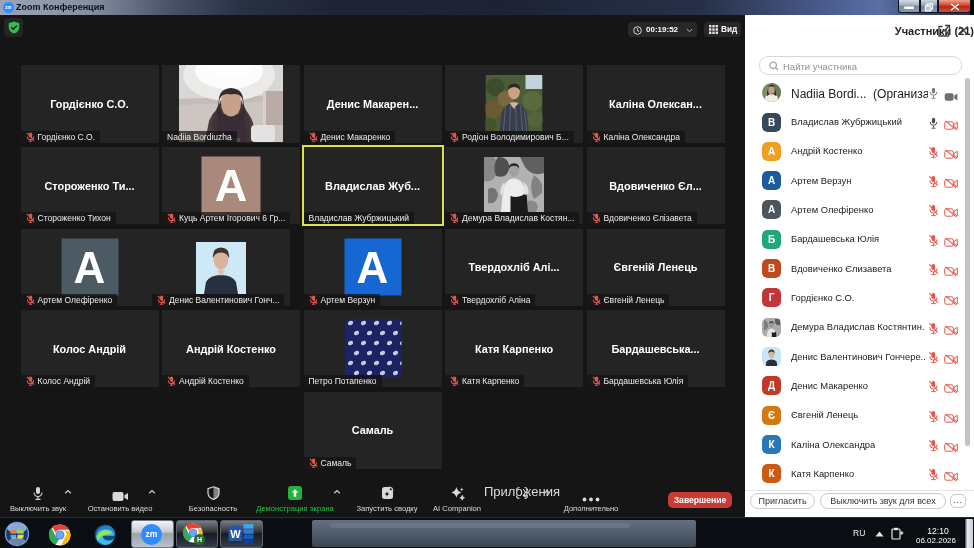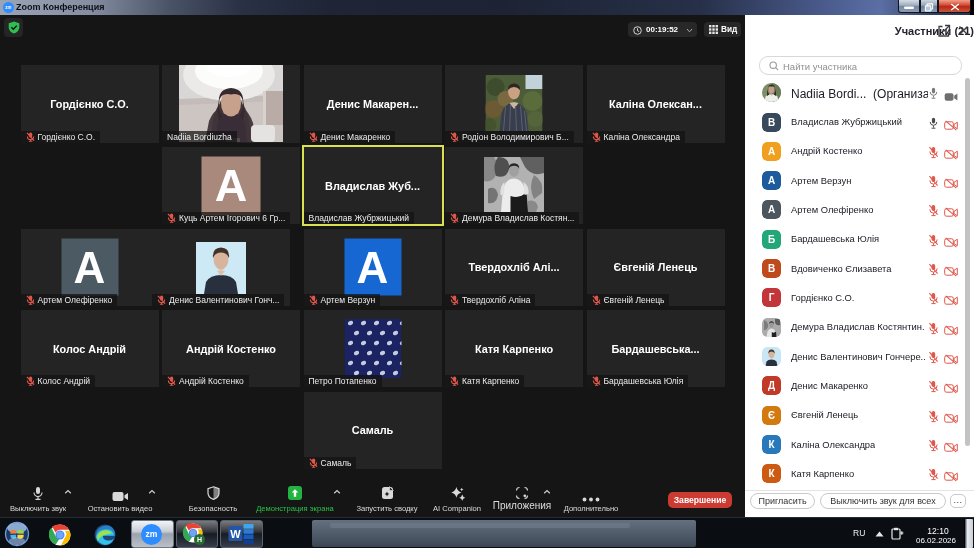--- a/index.html
+++ b/index.html
@@ -152,20 +152,34 @@
             <g fill="none" stroke="#e0574b" stroke-width="1.1">
               <rect x="3" y="0.6" width="3.2" height="5" rx="1.6" fill="#e0574b" stroke="none"></rect>
               <path d="M1.4 4.4 a3.1 3.1 0 0 0 6.2 0"></path>
               <path d="M4.6 7.5 v1.3 M2.9 9.2 h3.4"></path>
               <path d="M1 0.9 L8 8.6" stroke-width="1.3"></path>
             </g>
           </svg>
           <span>Каліна Олександра</span>
         </div>
       </div>
+<div class="tile" style="left:20.5px;top:131.9px;width:138px;height:77.4px;">
+        <div class="cname">Стороженко  Ти...</div>
+        <div class="nlabel">
+          <svg width="9" height="10" viewBox="0 0 9 10">
+            <g fill="none" stroke="#e0574b" stroke-width="1.1">
+              <rect x="3" y="0.6" width="3.2" height="5" rx="1.6" fill="#e0574b" stroke="none"></rect>
+              <path d="M1.4 4.4 a3.1 3.1 0 0 0 6.2 0"></path>
+              <path d="M4.6 7.5 v1.3 M2.9 9.2 h3.4"></path>
+              <path d="M1 0.9 L8 8.6" stroke-width="1.3"></path>
+            </g>
+          </svg>
+          <span>Стороженко Тихон</span>
+        </div>
+      </div>
 <div class="tile" style="left:162px;top:131.9px;width:138px;height:77.4px;">
         <div class="avsq" style="width:59px;height:59px;background:#a8897c;font-size:45px;">А</div>
         <div class="nlabel">
           <svg width="9" height="10" viewBox="0 0 9 10">
             <g fill="none" stroke="#e0574b" stroke-width="1.1">
               <rect x="3" y="0.6" width="3.2" height="5" rx="1.6" fill="#e0574b" stroke="none"></rect>
               <path d="M1.4 4.4 a3.1 3.1 0 0 0 6.2 0"></path>
               <path d="M4.6 7.5 v1.3 M2.9 9.2 h3.4"></path>
               <path d="M1 0.9 L8 8.6" stroke-width="1.3"></path>
             </g>
@@ -198,20 +212,34 @@
         <div class="nlabel">
           <svg width="9" height="10" viewBox="0 0 9 10">
             <g fill="none" stroke="#e0574b" stroke-width="1.1">
               <rect x="3" y="0.6" width="3.2" height="5" rx="1.6" fill="#e0574b" stroke="none"></rect>
               <path d="M1.4 4.4 a3.1 3.1 0 0 0 6.2 0"></path>
               <path d="M4.6 7.5 v1.3 M2.9 9.2 h3.4"></path>
               <path d="M1 0.9 L8 8.6" stroke-width="1.3"></path>
             </g>
           </svg>
           <span>Демура Владислав Костян...</span>
+        </div>
+      </div>
+<div class="tile" style="left:586.5px;top:131.9px;width:138px;height:77.4px;">
+        <div class="cname">Вдовиченко Єл...</div>
+        <div class="nlabel">
+          <svg width="9" height="10" viewBox="0 0 9 10">
+            <g fill="none" stroke="#e0574b" stroke-width="1.1">
+              <rect x="3" y="0.6" width="3.2" height="5" rx="1.6" fill="#e0574b" stroke="none"></rect>
+              <path d="M1.4 4.4 a3.1 3.1 0 0 0 6.2 0"></path>
+              <path d="M4.6 7.5 v1.3 M2.9 9.2 h3.4"></path>
+              <path d="M1 0.9 L8 8.6" stroke-width="1.3"></path>
+            </g>
+          </svg>
+          <span>Вдовиченко Єлізавета</span>
         </div>
       </div>
 <div class="tile" style="left:20.5px;top:213.5px;width:138px;height:77.4px;">
         <div class="avsq" style="width:57px;height:57px;background:#4c5a63;font-size:44px;">А</div>
         <div class="nlabel">
           <svg width="9" height="10" viewBox="0 0 9 10">
             <g fill="none" stroke="#e0574b" stroke-width="1.1">
               <rect x="3" y="0.6" width="3.2" height="5" rx="1.6" fill="#e0574b" stroke="none"></rect>
               <path d="M1.4 4.4 a3.1 3.1 0 0 0 6.2 0"></path>
               <path d="M4.6 7.5 v1.3 M2.9 9.2 h3.4"></path>
@@ -825,21 +853,21 @@
           <path d="M11.5 8 Q12 10.4 14.3 10.9 Q12 11.4 11.5 13.8 Q11 11.4 8.7 10.9 Q11 10.4 11.5 8 Z" fill="#d9d9d9"></path>
           <path d="M11 1.6 Q11.3 3 12.7 3.3 Q11.3 3.6 11 5 Q10.7 3.6 9.3 3.3 Q10.7 3 11 1.6 Z" fill="#d9d9d9"></path>
         </svg></div>
 <div class="abs" style="left:457px;top:504px;font-size:7.6px;color:#dcdcdc;white-space:nowrap;"><span style="position:relative;left:-50%;display:inline-block;">AI Companion</span></div>
 <div class="abs" style="left:515.0px;top:486px;"><svg width="14" height="14" viewBox="0 0 14 14">
           <g fill="none" stroke="#d9d9d9" stroke-width="1.1">
             <path d="M4.5 1.5 Q1.5 1.5 1.5 4.5 M9.5 1.5 Q12.5 1.5 12.5 4.5 M4.5 12.5 Q1.5 12.5 1.5 9.5 M9.5 12.5 Q12.5 12.5 12.5 9.5"></path>
             <circle cx="9.8" cy="9.8" r="1.4" fill="#d9d9d9" stroke="none"></circle>
           </g>
         </svg></div>
-<div class="abs" style="left:522px;top:500px;font-size:10px;color:#dcdcdc;white-space:nowrap;"><span style="position:relative;left:-50%;display:inline-block;">Приложения</span></div>
+<div class="abs" style="left:522px;top:484px;font-size:13px;color:#dcdcdc;white-space:nowrap;"><span style="position:relative;left:-50%;display:inline-block;">Приложения</span></div>
 <svg class="abs" style="left:543px;top:489px;" width="8" height="6" viewBox="0 0 8 6">
         <path d="M1.2 4.2 L4 1.6 L6.8 4.2" fill="none" stroke="#cfcfcf" stroke-width="1.2"></path>
       </svg>
 <div class="abs" style="left:582px;top:488px;"><svg width="18" height="5" viewBox="0 0 18 5">
           <circle cx="2.5" cy="2.5" r="1.9" fill="#d9d9d9"></circle>
           <circle cx="9" cy="2.5" r="1.9" fill="#d9d9d9"></circle>
           <circle cx="15.5" cy="2.5" r="1.9" fill="#d9d9d9"></circle>
         </svg></div>
 <div class="abs" style="left:591px;top:504px;font-size:7.6px;color:#dcdcdc;white-space:nowrap;"><span style="position:relative;left:-50%;display:inline-block;">Дополнительно</span></div>
 <div id="endbtn" class="abs" style="left:668px;top:491.5px;width:64px;height:16.5px;background:#cb3b31;border-radius:5px;color:#fff;font-size:8.6px;font-weight:bold;text-align:center;line-height:16.5px;position:absolute;">Завершение</div>

